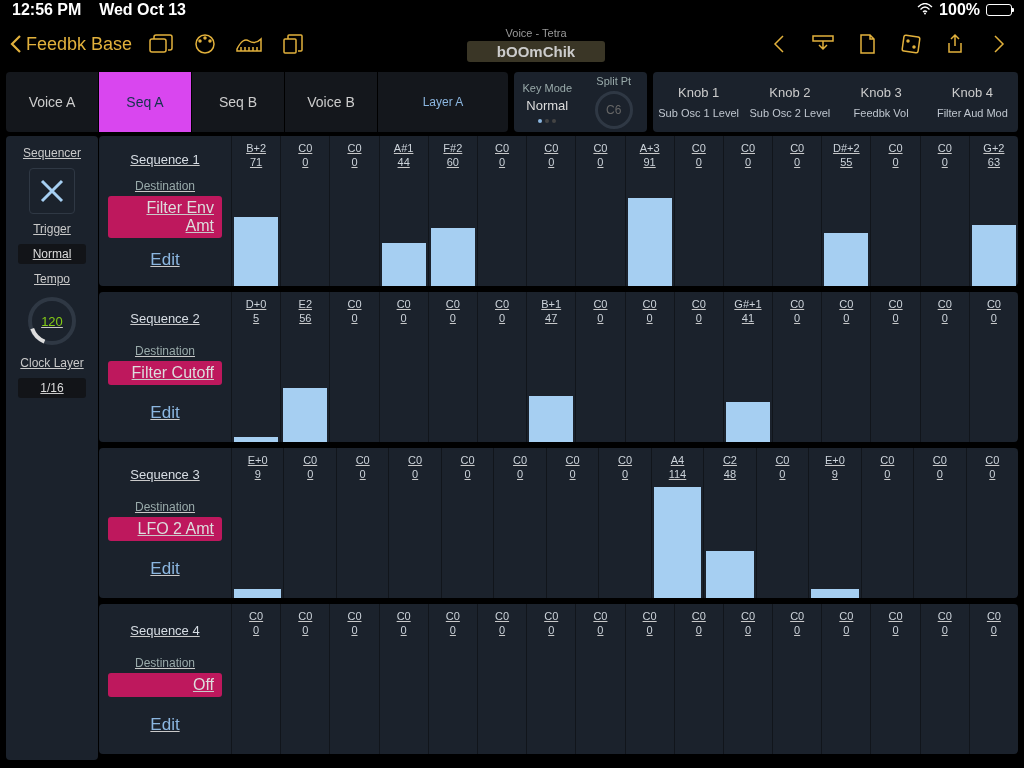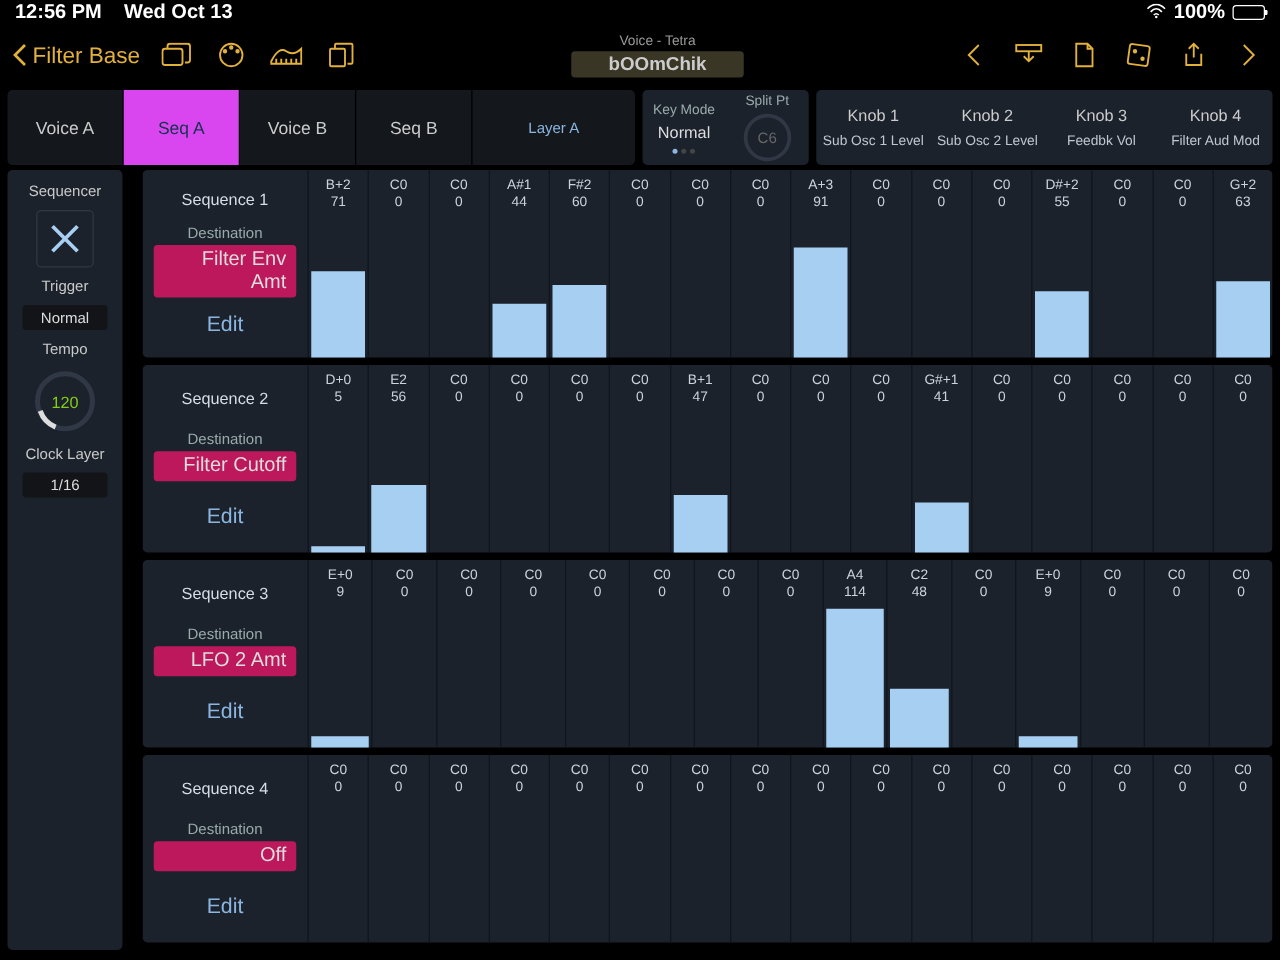--- a/index.html
+++ b/index.html
@@ -47,21 +47,21 @@
   .kvcol .val { color:#ddd; font-size:13px; }
   .knob-ring { width:38px; height:38px; border:3px solid #2f3844; border-radius:50%;
                display:flex; align-items:center; justify-content:center; color:#666; font-size:12px;}
   .dim { color:#666; }
   .knobs { display:flex; flex:1; }
   .knobcol { flex:1; display:flex; flex-direction:column; align-items:center; justify-content:center;
              font-size:11px; gap:7px;}
   .knobcol .h { color:#ccc; font-size:13px;}
   .knobcol .v { color:#bfc6cf; font-size:11px; }
 
-  .main { display:flex; padding:0 6px 6px 6px; gap:16px; height:630px;}
+  .main { display:flex; padding:0 6px 6px 6px; gap:1px; height:630px;text-decoration:underline;}
   .sidebar { width:92px; background:#1b222c; border-radius:4px;
              display:flex; flex-direction:column; align-items:center;
              padding:10px 4px; gap:8px; font-size:12px;}
   .seq-xbox { width:46px; height:46px; border:1px solid #2f3844; border-radius:4px;
               display:flex; align-items:center; justify-content:center;}
   .seq-xbox svg { stroke:#a6cff2; stroke-width:3; }
   .pill { background:#121418; padding:3px 10px; border-radius:3px; color:#ddd; font-size:12px; min-width:68px; text-align:center;}
   .dial { width:54px; height:54px; position:relative; display:flex; align-items:center; justify-content:center;}
   .dial svg { position:absolute; inset:0; }
   .dial .num { color:#84cc16; font-size:13px; }
@@ -101,21 +101,21 @@
     <span>100%</span>
     <span class="battery"><span class="battery-fill"></span></span>
   </div>
 </div>
 
 <div class="toolbar">
   <div class="back">
     <svg width="12" height="20" viewBox="0 0 12 20">
         <path d="M10 2 L2 10 L10 18" stroke="#e2b13c" fill="none" stroke-width="2.2"></path>
       </svg>
-    <span>Filter Base</span>
+    <span>Feedbk Base</span>
   </div>
   <div class="tb-icon">
       <svg width="24" height="20" viewBox="0 0 24 20">
         <rect x="1" y="5" width="16" height="13" rx="2"></rect>
         <path d="M5 5 V3 a2 2 0 0 1 2 -2 h14 a2 2 0 0 1 2 2 v11 a2 2 0 0 1 -2 2 h-2"></path>
       </svg>
     </div>
   <div class="tb-icon">
       <svg width="22" height="22" viewBox="0 0 22 22">
         <circle cx="11" cy="11" r="9"></circle>
@@ -176,22 +176,22 @@
           <path d="M3 3 L11 11 L3 19"></path>
         </svg>
       </div>
   </div>
 </div>
 
 <div class="section-row">
   <div class="tabbar">
     <div class="tab">Voice A</div>
     <div class="tab active">Seq A</div>
+    <div class="tab">Seq B</div>
     <div class="tab">Voice B</div>
-    <div class="tab">Seq B</div>
     <div class="tab layer">Layer A</div>
   </div>
   <div class="panel" style="width:133px;">
     <div class="kvcol">
       <div class="lbl">Key Mode</div>
       <div class="val">Normal</div>
       <div style="display:flex;gap:3px;margin-top:2px;">
           <span style="width:4px;height:4px;border-radius:50%;background:#8bb6e0"></span>
           <span style="width:4px;height:4px;border-radius:50%;background:#444"></span>
           <span style="width:4px;height:4px;border-radius:50%;background:#444"></span>

